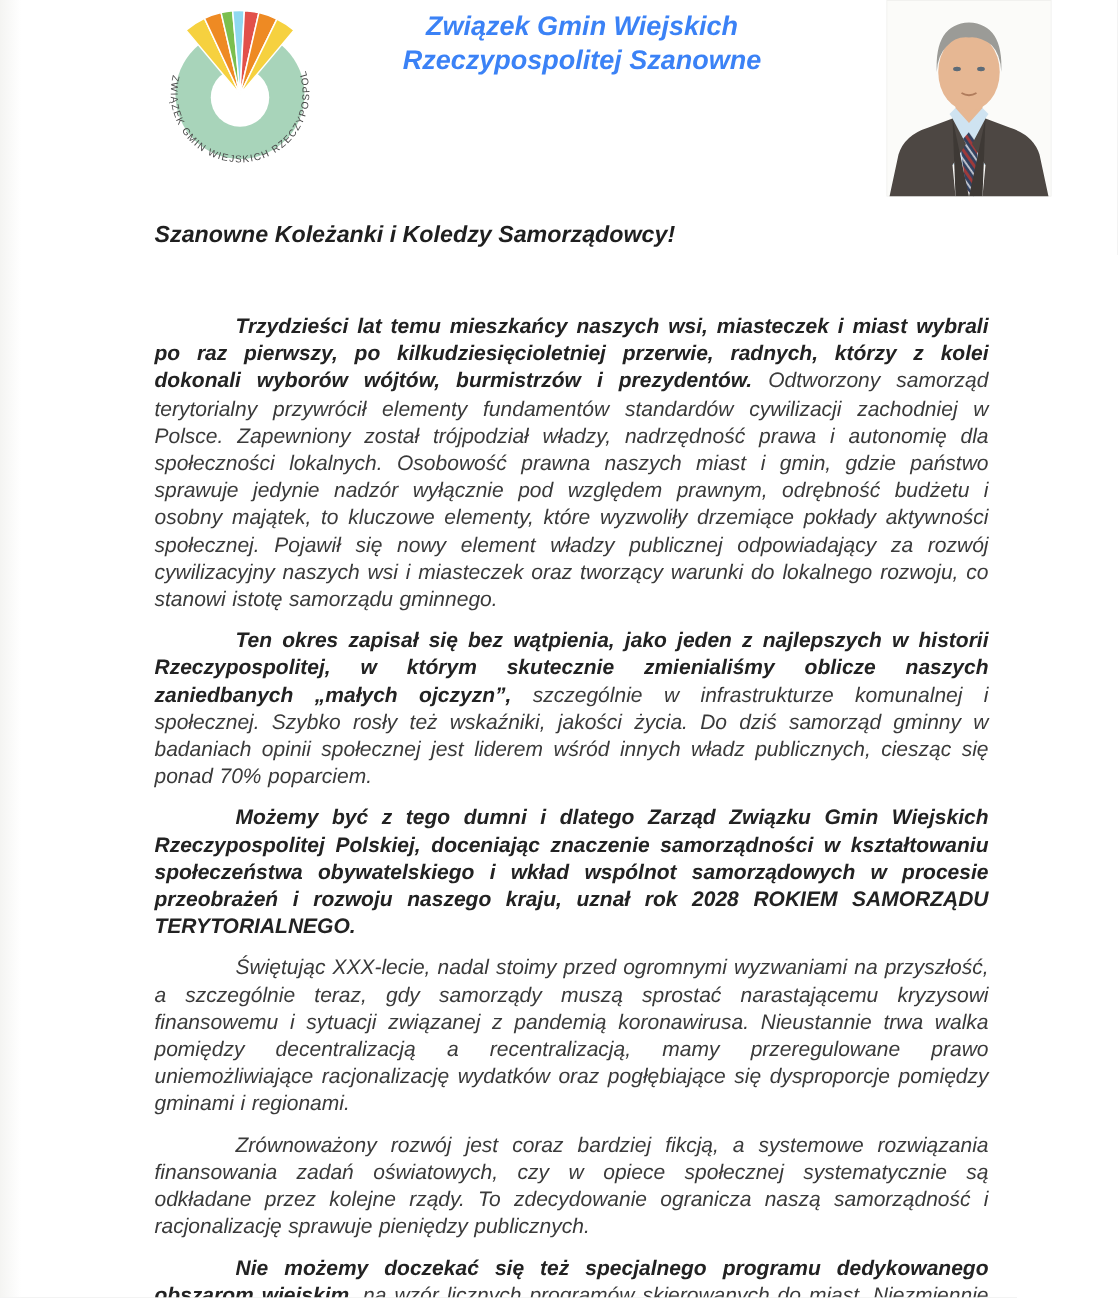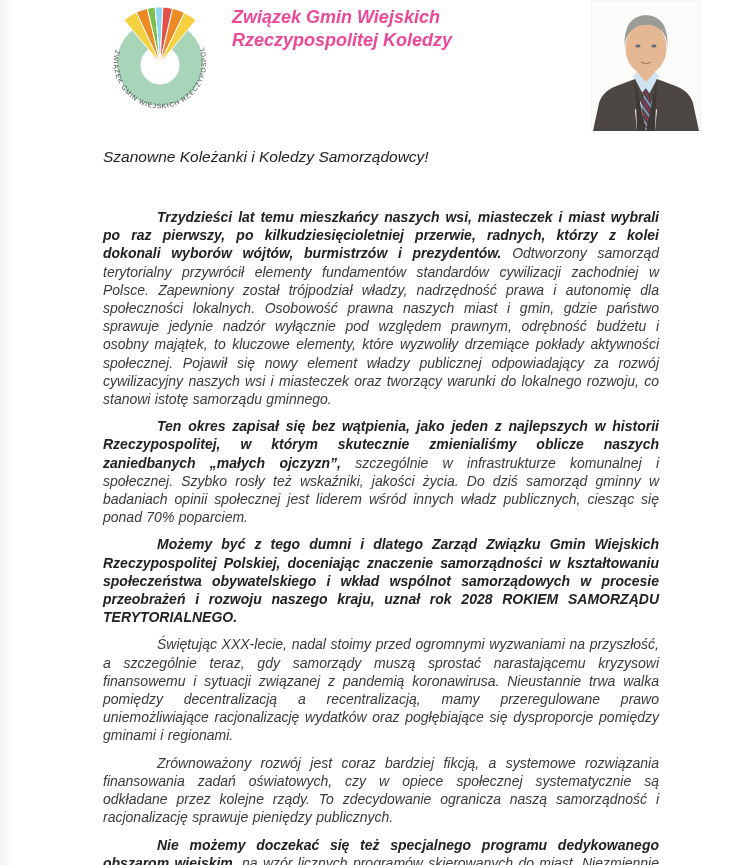--- a/index.html
+++ b/index.html
@@ -14,31 +14,32 @@
   }
   
   .scan-edge{
     position:absolute;left:0;top:0;width:14px;height:100%;
     background:linear-gradient(to right,#f4f4f2,#ffffff);
   }
   
   .logo{position:absolute;left:100px;top:0;width:120px;height:120px;}
   .org-title{
     position:absolute;left:232px;top:6px;width:312px;
+    text-align:center;
     font-style:italic;font-weight:bold;
-    font-size:18px;line-height:23px;color:#ec4899;
+    font-size:18px;line-height:23px;color:#3b82f6;
   }
   .portrait{position:absolute;left:591px;top:0;width:110px;height:131px;}
   
   .letter-body{
     position:absolute;left:103px;top:148px;width:556px;
     font-style:italic;
   }
   .salutation{
-    font-size:15.5px;font-weight:normal;color:#1f1f1f;
+    font-size:15.5px;font-weight:bold;color:#1f1f1f;
     margin:0 0 42px 0;
   }
   .letter-body p{
     font-size:14px;line-height:18.2px;
     margin:0 0 9px 0;
     text-align:justify;
     text-indent:54px;
     word-spacing:0.5px;
     color:#3a3a3a;
   }
@@ -70,21 +71,21 @@
       </g>
 
       <text font-size="6.6" letter-spacing="0.9" fill="#4a4a4a" font-family="Liberation Sans, sans-serif">
         <textPath href="#ringPath" startOffset="2">ZWIĄZEK GMIN WIEJSKICH RZECZYPOSPOLITEJ POLSKIEJ</textPath>
       </text>
     </svg>
   </div>
 
   <div class="org-title">
     <div>Związek Gmin Wiejskich</div>
-    <div>Rzeczypospolitej Koledzy</div>
+    <div>Rzeczypospolitej Szanowne</div>
   </div>
 
   <div class="portrait">
     <svg viewBox="0 0 110 131" width="110" height="131">
       <defs>
         <pattern id="tieStripes" width="7" height="7" patternUnits="userSpaceOnUse" patternTransform="rotate(55)">
           <rect width="7" height="7" fill="#31415f"></rect>
           <line x1="0" y1="1.5" x2="7" y2="1.5" stroke-width="2" stroke="#a03a3a"></line>
           <line x1="0" y1="5" x2="7" y2="5" stroke-width="1.2" stroke="#c9cdd6"></line>
         </pattern>

